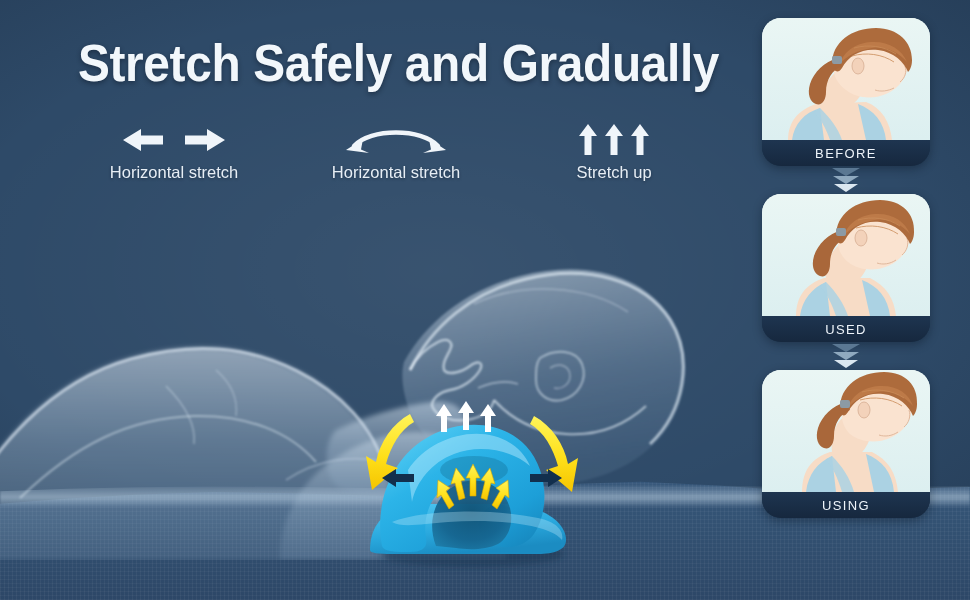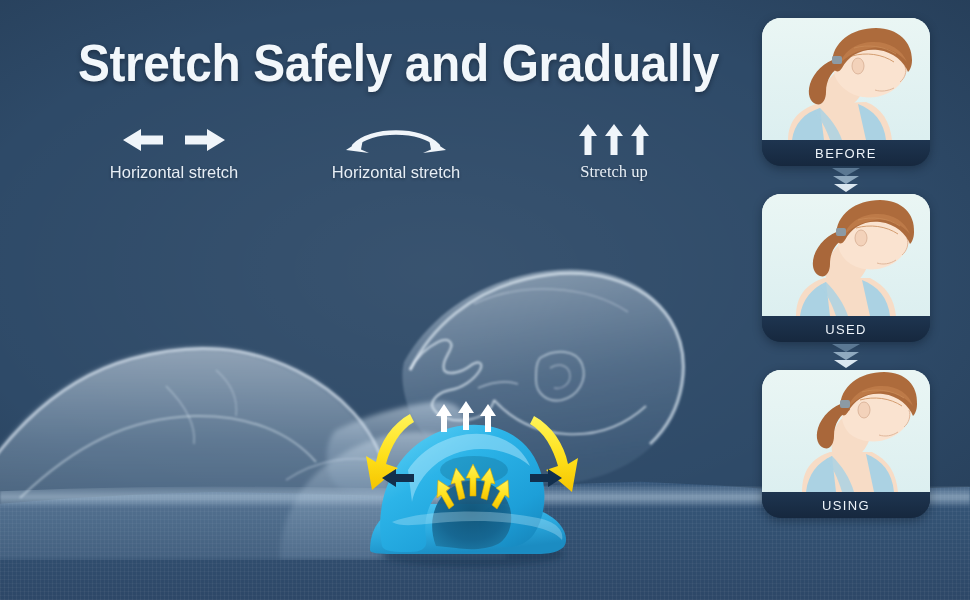--- a/index.html
+++ b/index.html
@@ -56,21 +56,21 @@
   
   .features{position:absolute;left:64px;top:118px;width:660px;height:90px;}
   .feature{position:absolute;text-align:center;}
   .feature .icon{height:44px;display:flex;align-items:center;justify-content:center;}
   .feature .cap{
     color:#e7eef5;font-size:16.5px;line-height:20px;white-space:nowrap;
     text-shadow:0 1px 3px rgba(8,18,32,.4);
   }
   #feat-horizontal{left:0;top:0;width:220px;}
   #feat-curvature{left:222px;top:0;width:220px;}
-  #feat-up{left:440px;top:0;width:220px;font-family:Liberation Serif, serif;}
+  #feat-up{left:440px;top:0;width:220px;}
 
   
   .pillow-wrap{position:absolute;left:352px;top:398px;width:240px;height:170px;}
   .pillow-wrap svg{display:block;width:100%;height:100%;overflow:visible;}
 
   
   .cards{position:absolute;left:762px;top:18px;width:170px;}
   .card{
     width:168px;border-radius:19px;overflow:hidden;
     box-shadow:0 3px 10px rgba(8,18,32,.38);

